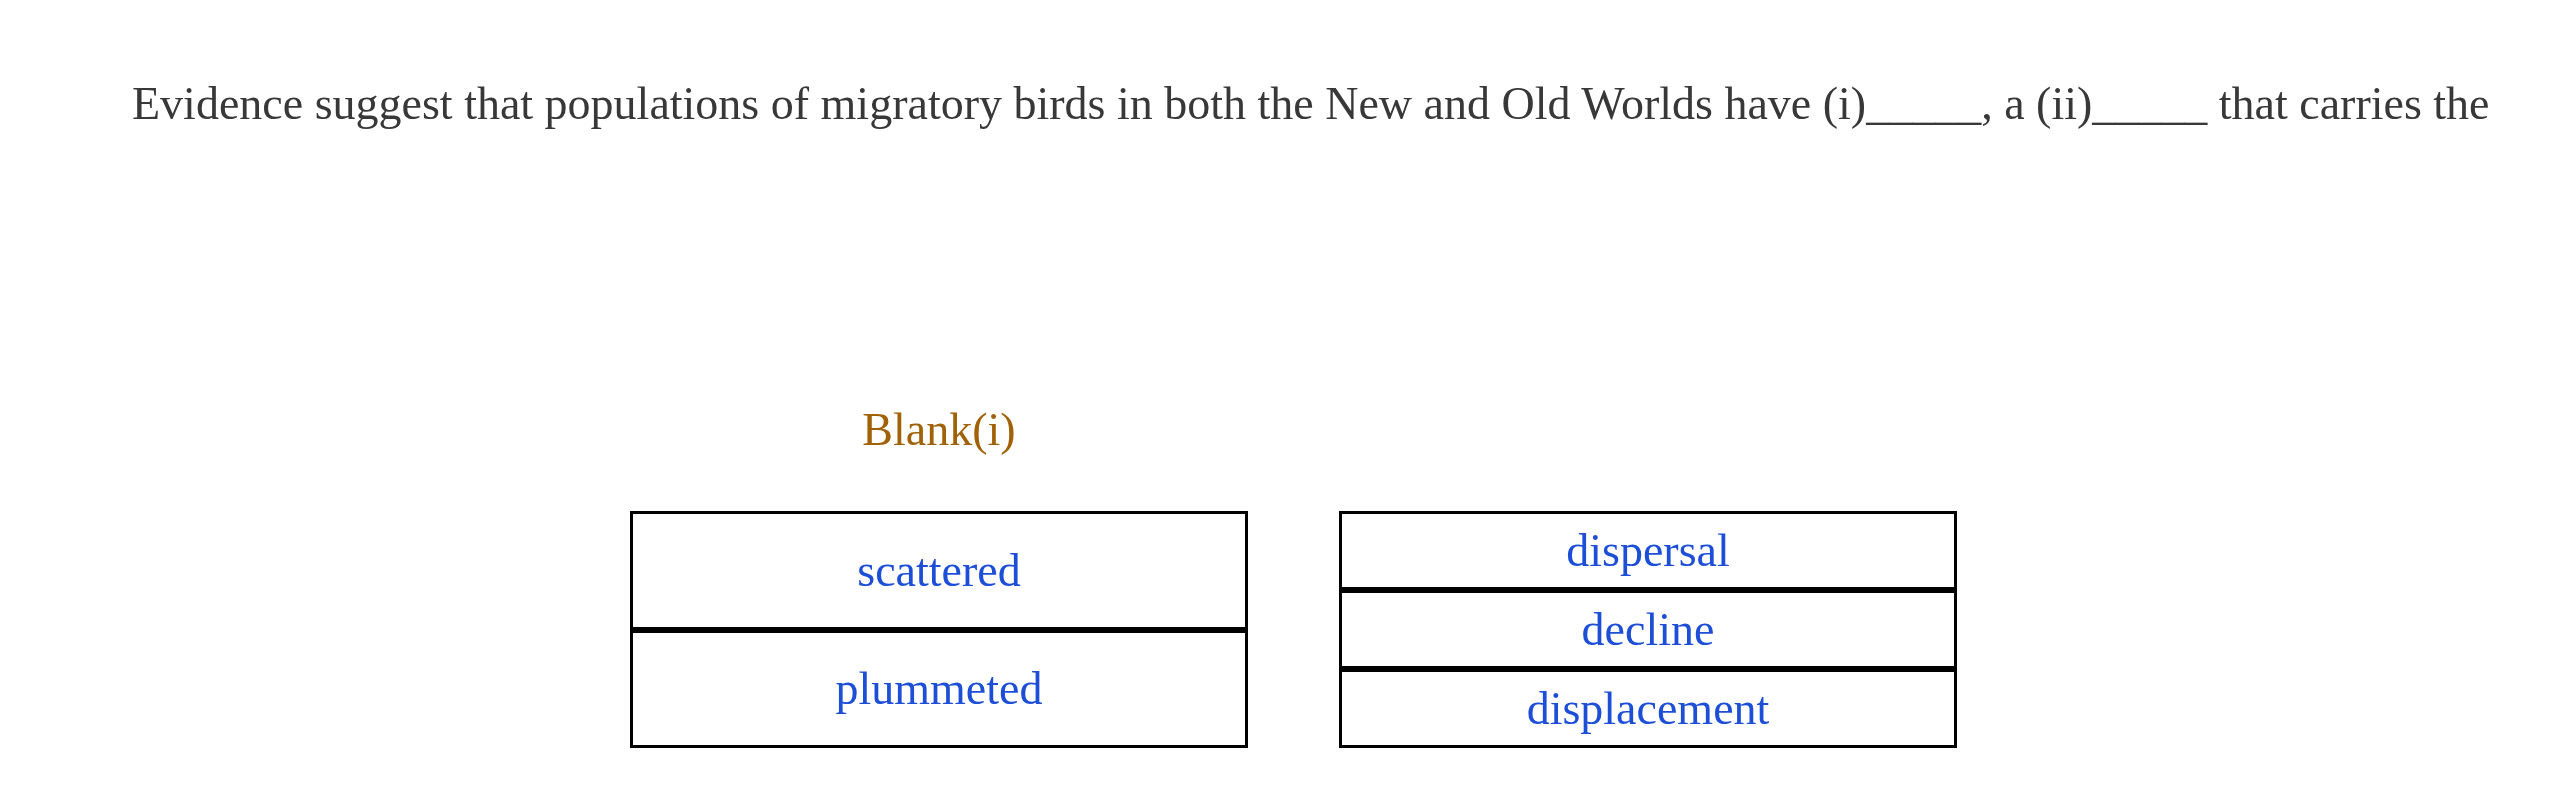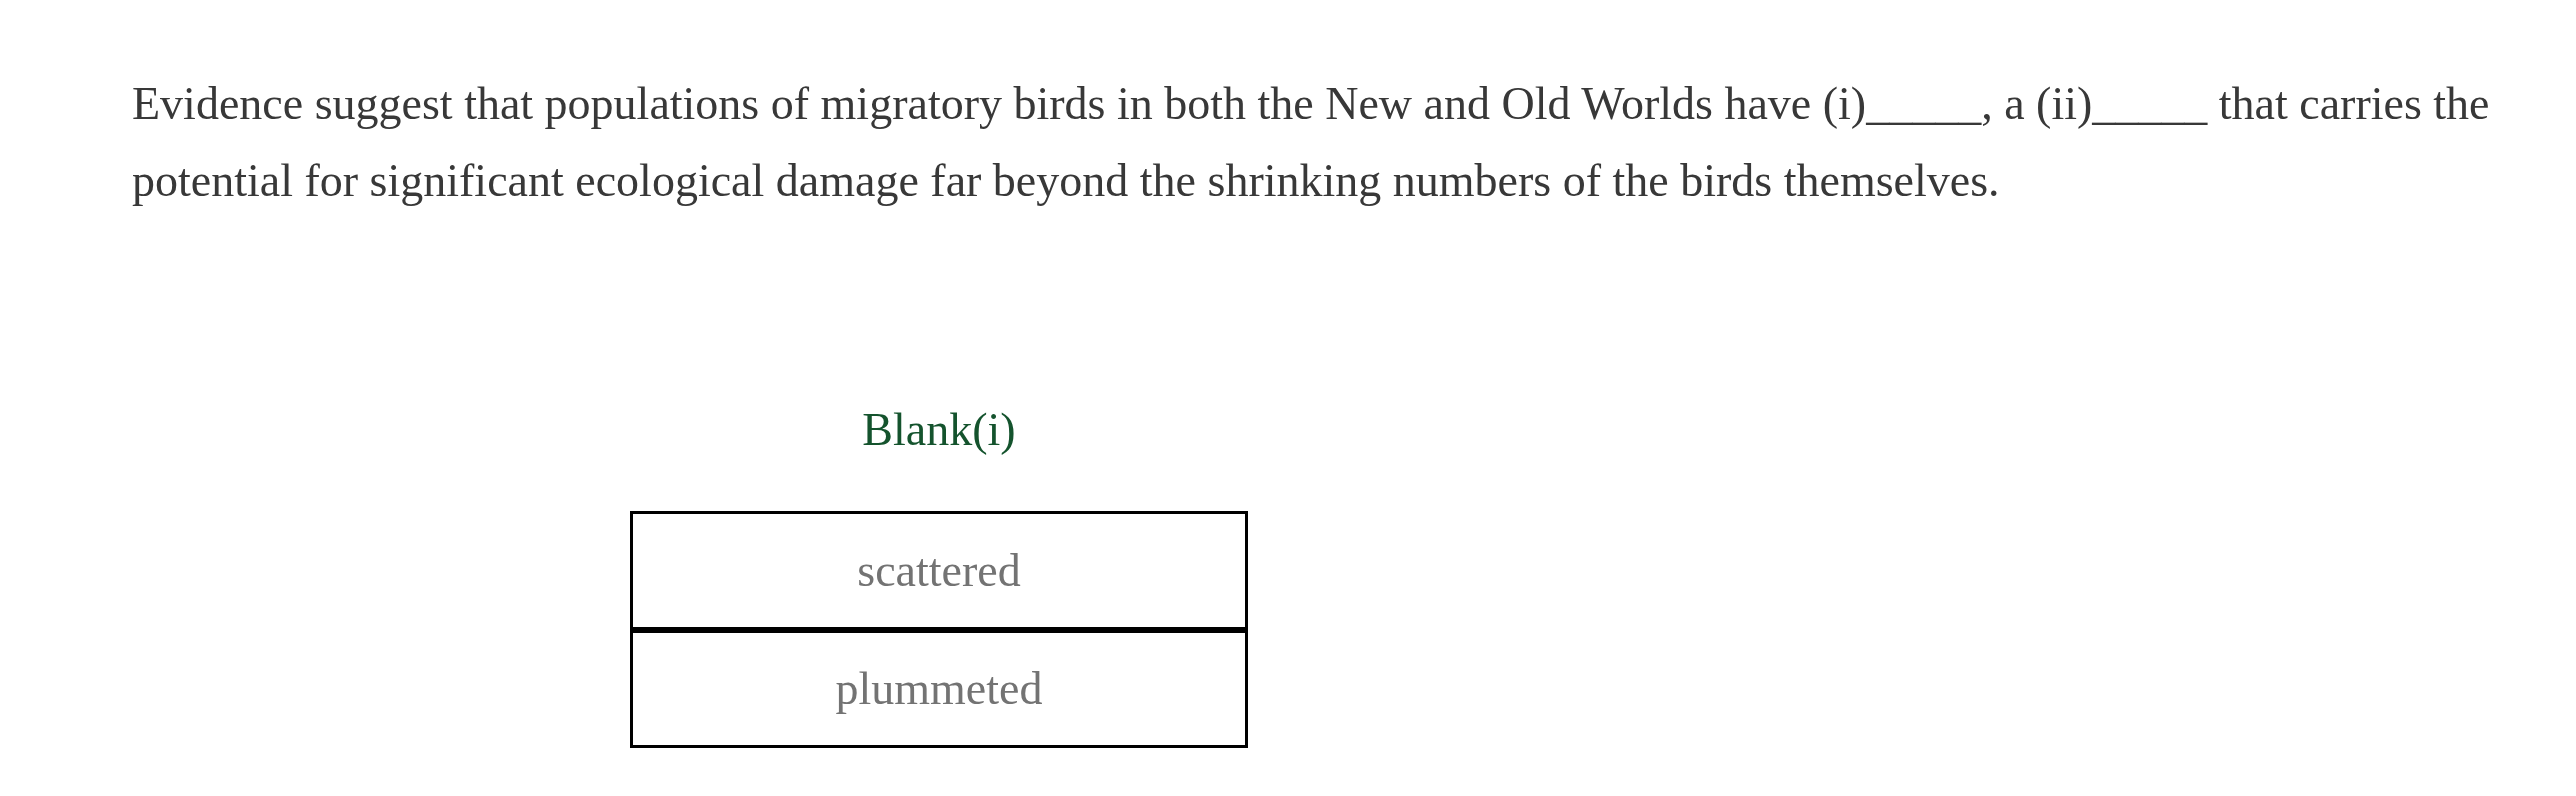--- a/index.html
+++ b/index.html
@@ -23,21 +23,21 @@
     font-size: 46px;
     line-height: 61px;
     color: #383838;
     white-space: nowrap;
   }
   .blank-header {
     position: absolute;
     top: 375px;
     font-size: 46px;
     line-height: 61px;
-    color: #14532d;
+    color: #a16207;
     text-align: center;
   }
   .blank-header.left  { left: 606px;  width: 634px; }
   .blank-header.right { left: 1315px; width: 634px; }
   .options-table {
     position: absolute;
     top: 487px;
     width: 634px;
     height: 253px;
     display: flex;
@@ -46,37 +46,41 @@
   .options-table.left  { left: 606px; }
   .options-table.right { left: 1315px; }
   .option-cell {
     flex: 1 1 0;
     border: 3.3px solid #000000;
     background: #ffffff;
     display: flex;
     align-items: center;
     justify-content: center;
     font-size: 46px;
-    color: #737373;
+    color: #1d4ed8;
     cursor: pointer;
   }
 </style>
 </head>
 <body>
 
 <div class="stage">
 
   <div class="passage">
     <div>Evidence suggest that populations of migratory birds in both the New and Old Worlds have (i)_____, a (ii)_____ that carries the</div>
-    <div>potential for significant ecological damage far beyond the shrinking numbers of the birds themselves.</div>
   </div>
 
   <div class="blank-header left">Blank(i)</div>
 
 
   <div class="options-table left">
     <div class="option-cell">scattered</div>
     <div class="option-cell">plummeted</div>
   </div>
 
+  <div class="options-table right">
+    <div class="option-cell">dispersal</div>
+    <div class="option-cell">decline</div>
+    <div class="option-cell">displacement</div>
+  </div>
 
 </div>
 
 
 </body></html>

